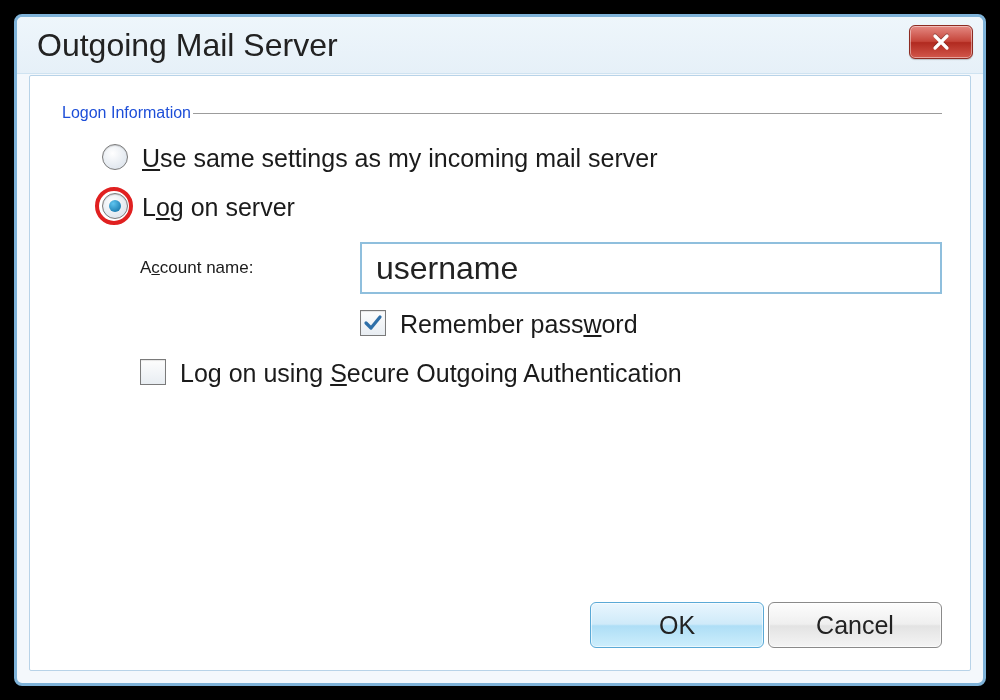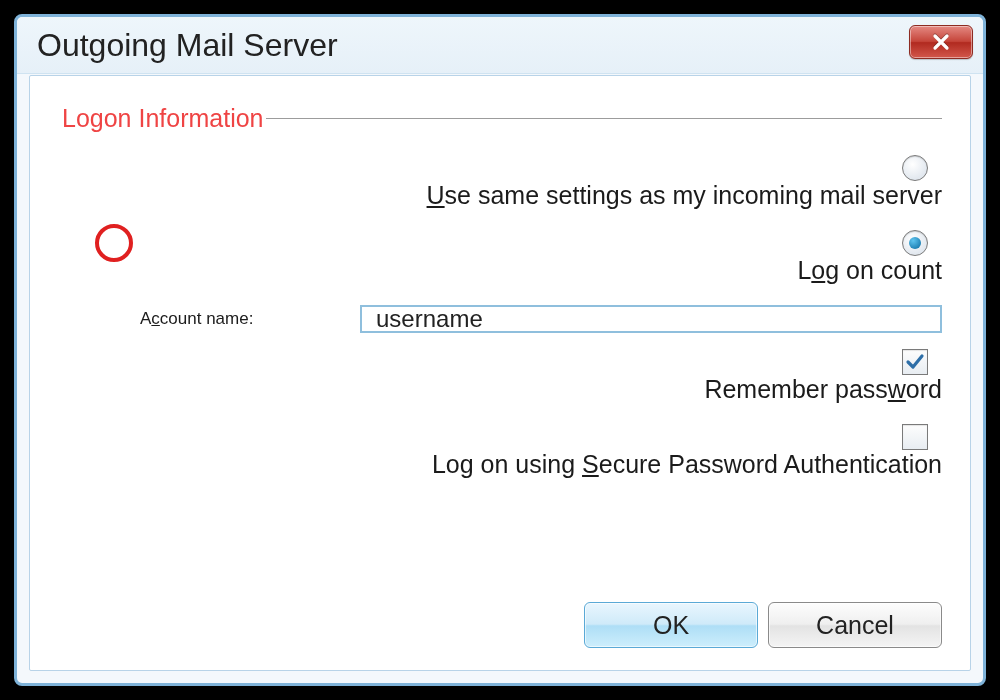--- a/index.html
+++ b/index.html
@@ -73,35 +73,34 @@
     box-sizing: border-box;
   }
 
   
   .group-header {
     display: flex;
     align-items: center;
     margin-bottom: 22px;
   }
   .group-header .label {
-    color: #ef4444;
-    font-size: 25px;
+    color: #1d4ed8;
+    font-size: 16px;
     white-space: nowrap;
     margin-right: 2px;
   }
   .group-header .line {
     flex: 1;
     height: 1px;
     background: #9c9c9c;
   }
 
   .row {
     display: flex;
-    align-items: flex-end;
-    flex-direction: column;
+    align-items: flex-start;
   }
 
   .radio-row {
     margin-left: 40px;
     margin-bottom: 20px;
   }
 
   .radio {
     width: 24px;
     height: 24px;
@@ -141,26 +140,26 @@
     align-items: center;
     margin-left: 78px;
     margin-bottom: 16px;
   }
   .field-label {
     width: 220px;
     font-size: 17px;
   }
   .text-input {
     flex: 1;
-    height: 28px;
+    height: 52px;
     border: 2px solid #8fbfdd;
     background: #fff;
     box-sizing: border-box;
     font-family: inherit;
-    font-size: 24px;
+    font-size: 32px;
     padding: 0 14px;
     color: #222;
     outline: none;
   }
 
   .remember-row {
     margin-left: 298px;
     margin-top: 6px;
     margin-bottom: 20px;
   }
@@ -185,21 +184,21 @@
   }
   .checkbox svg { width: 20px; height: 20px; }
   .checkbox svg path { fill: none; stroke: #2e6fa8; stroke-width: 3.2; stroke-linecap: round; stroke-linejoin: round; }
 
   
   .footer {
     position: absolute;
     right: 28px;
     bottom: 22px;
     display: flex;
-    gap: 10px;
+    gap: 4px;
   }
   .btn {
     width: 172px;
     height: 44px;
     border: 1px solid #8a8a8a;
     border-radius: 6px;
     font-family: inherit;
     font-size: 25px;
     color: #222;
     cursor: pointer;
@@ -242,21 +241,21 @@
       <span id="radio-same" class="radio"></span>
       <span>
         <span></span><span class="underline-letter">U</span><span>se same settings as my incoming mail server</span>
       </span>
     </div>
 
     <div class="row radio-row" style="position:relative;">
       <span id="radio-highlight" class="radio-highlight" style="left:-7px; top:-6px;"></span>
       <span id="radio-logon" class="radio selected"></span>
       <span>
-        <span>L</span><span class="underline-letter">o</span><span>g on count</span>
+        <span>L</span><span class="underline-letter">o</span><span>g on server</span>
       </span>
     </div>
 
     <div class="field-row">
       <span class="field-label">
         <span>A</span><span class="underline-letter">c</span><span>count name:</span>
       </span>
       <input type="text" class="text-input" value="username" style="">
     </div>
 
@@ -268,21 +267,21 @@
           </svg>
       </span>
       <span>
         <span>Remember pass</span><span class="underline-letter">w</span><span>ord</span>
       </span>
     </div>
 
     <div class="row spa-row">
       <span id="chk-spa" class="checkbox"></span>
       <span>
-        <span>Log on using </span><span class="underline-letter">S</span><span>ecure Password Authentication</span>
+        <span>Log on using </span><span class="underline-letter">S</span><span>ecure Outgoing Authentication</span>
       </span>
     </div>
 
     <div class="footer">
       <div class="btn btn-default">
         <span>OK</span>
       </div>
       <div class="btn btn-normal">
         <span>Cancel</span>
       </div>

